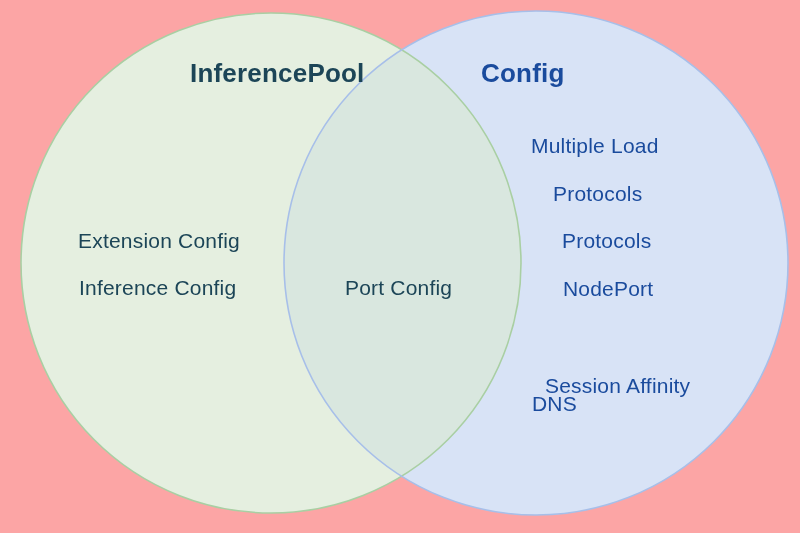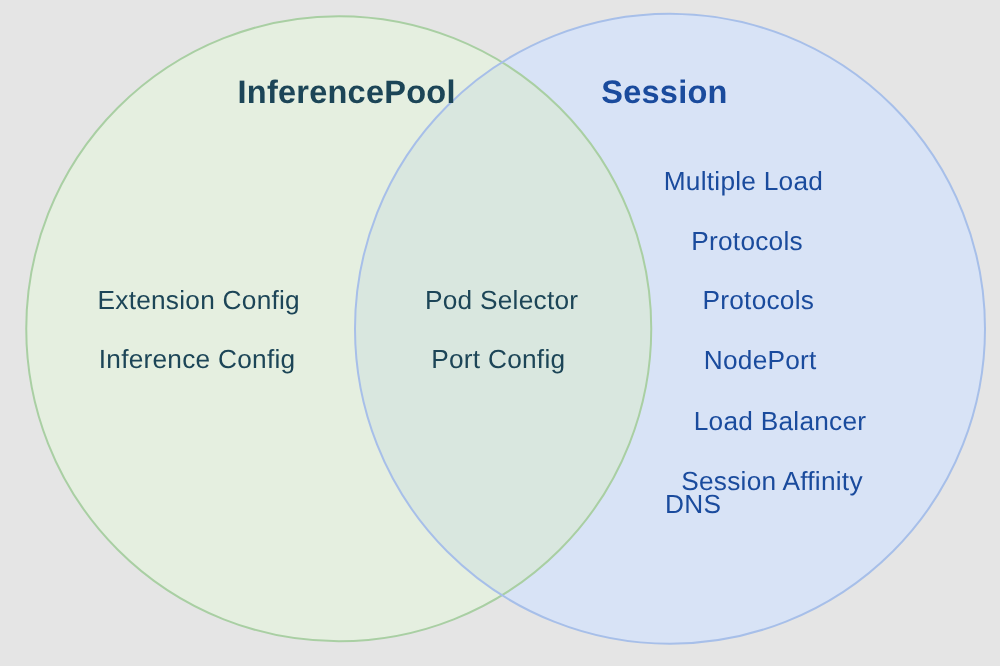--- a/index.html
+++ b/index.html
@@ -5,21 +5,21 @@
   html, body {
     margin: 0;
     padding: 0;
     background: #ffffff;
     font-family: "Liberation Sans", sans-serif;
   }
   .canvas {
     position: relative;
     width: 800px;
     height: 533px;
-    background: #e5e5e5;
+    background: #fca5a5;
     overflow: hidden;
   }
   .venn-svg {
     position: absolute;
     left: 0;
     top: 0;
     width: 800px;
     height: 533px;
   }
   .label {
@@ -54,29 +54,27 @@
 
     <circle cx="536" cy="263" r="252" stroke="none" fill="#d8e3f6"></circle>
 
     <circle cx="536" cy="263" r="252" stroke="none" clip-path="url(#leftClip)" fill="#d9e7df"></circle>
 
     <circle cx="271" cy="263" r="250" fill="none" stroke-width="1.6" stroke="#a9cfa3"></circle>
     <circle cx="536" cy="263" r="252" fill="none" stroke-width="1.6" stroke="#a7bfe9"></circle>
   </svg>
 
   <div class="label title teal" style="left:190px; top:59px;">InferencePool</div>
-  <div class="label title blue" style="left:481px; top:59px;">Session</div>
+  <div class="label title blue" style="left:481px; top:59px;">Config</div>
 
   <div class="label teal" style="left:78px; top:229px;">Extension Config</div>
   <div class="label teal" style="left:79px; top:276px;">Inference Config</div>
 
-  <div class="label teal" style="left:340px; top:229px;">Pod Selector</div>
   <div class="label teal" style="left:345px; top:276px;">Port Config</div>
 
   <div class="label blue" style="left:531px; top:134px;">Multiple Load</div>
   <div class="label blue" style="left:553px; top:182px;">Protocols</div>
   <div class="label blue" style="left:562px; top:229px;">Protocols</div>
   <div class="label blue" style="left:563px; top:277px;">NodePort</div>
-  <div class="label blue" style="left:555px; top:326px;">Load Balancer</div>
   <div class="label blue" style="left:545px; top:374px;">Session Affinity</div>
   <div class="label blue" style="left:532px; top:392px;">DNS</div>
 
 </div>
 
 </body></html>

